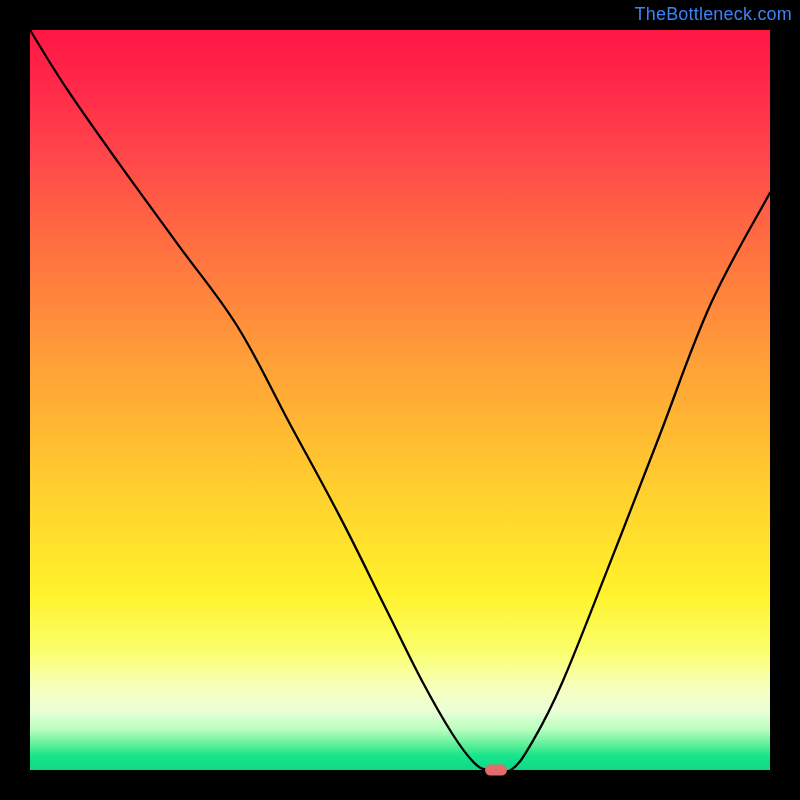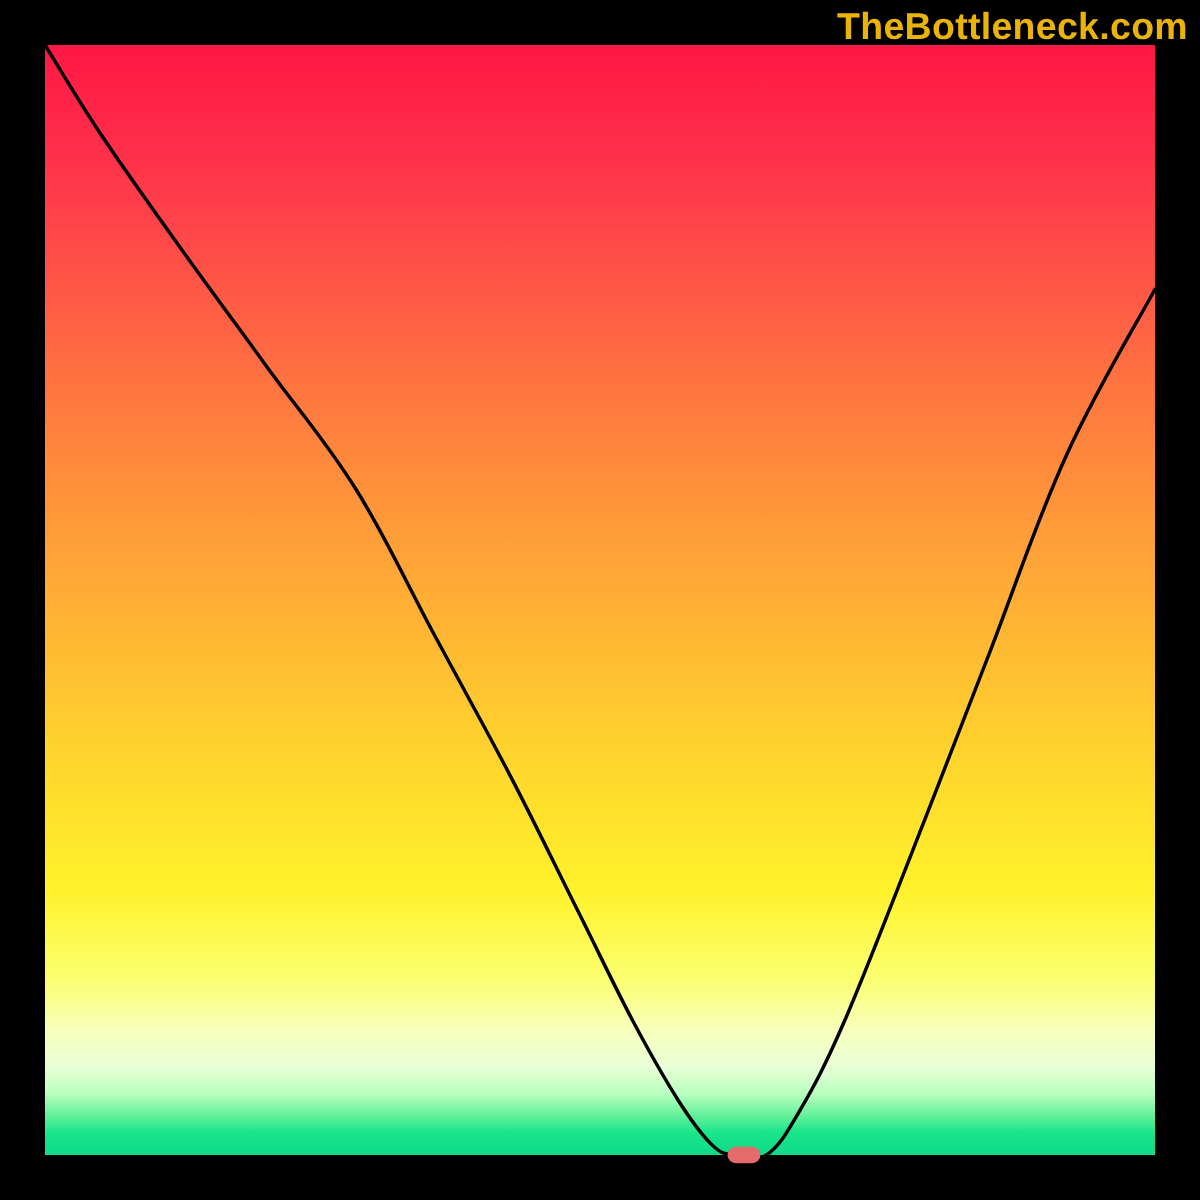--- a/index.html
+++ b/index.html
@@ -14,23 +14,23 @@
   .frame {
     position: relative;
     width: 800px;
     height: 800px;
     background: #000;
   }
   .watermark {
     position: absolute;
     top: 4px;
     right: 8px;
-    color: #eab308;
-    font-size: 25px;
-    font-weight: 700;
+    color: #3b82f6;
+    font-size: 18px;
+    font-weight: 400;
     letter-spacing: 0.2px;
     z-index: 5;
   }
   .plot {
     position: absolute;
     left: 30px;
     top: 30px;
     width: 740px;
     height: 740px;
   }

